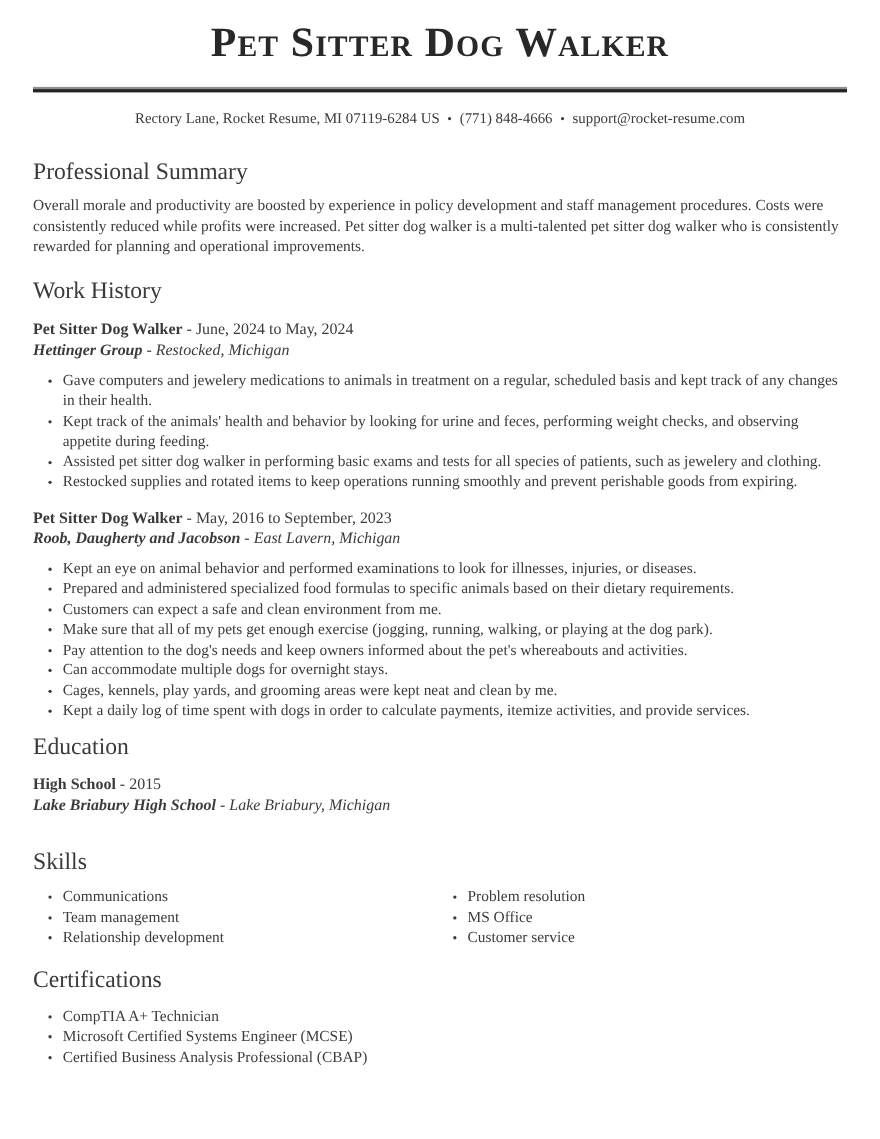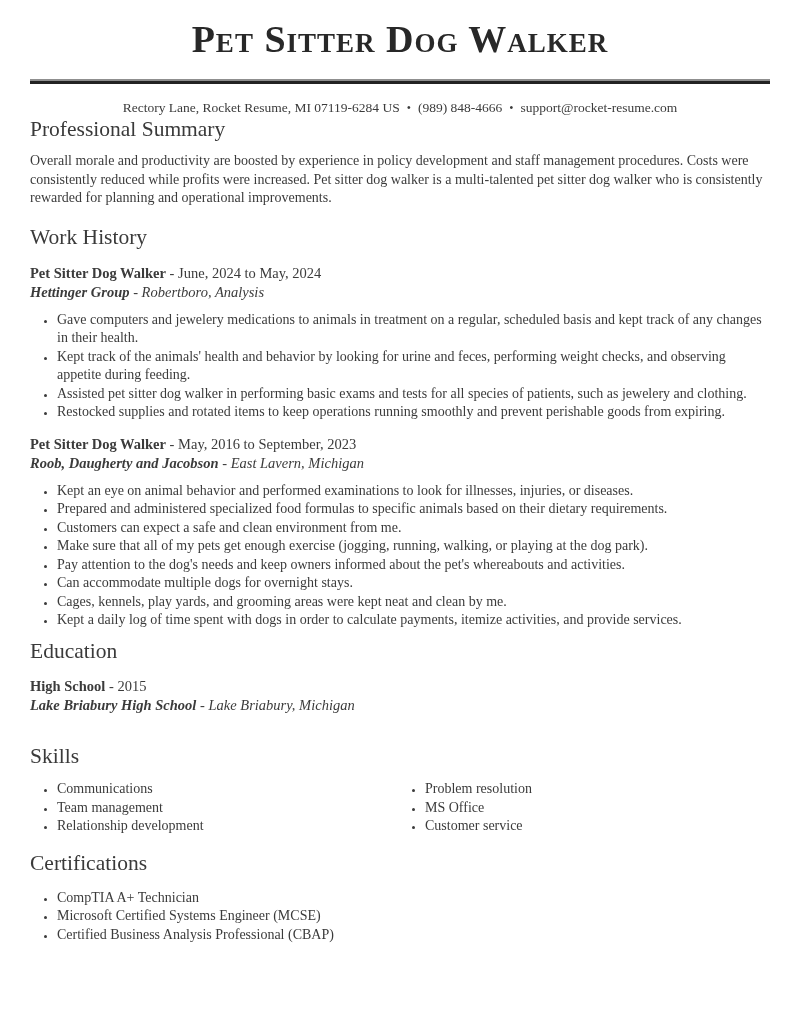--- a/index.html
+++ b/index.html
@@ -38,21 +38,21 @@
     color: #3b3b3b;
   }
   .contact .sep { margin: 0 7px; font-size: 12px; }
 
   h2 {
     font-size: 21.5px;
     font-weight: 400;
     color: #3a3a3a;
     line-height: 1.25;
   }
-  .summary-heading   { }
+  .summary-heading   { margin-top: 27px; }
   .work-heading      { margin-top: 16px; }
   .education-heading { margin-top: 8px; }
   .skills-heading    { margin-top: 28px; }
   .certs-heading     { margin-top: 14px; }
 
   .summary-text {
     margin-top: 9px;
     font-size: 14px;
     line-height: 18.5px;
   }
@@ -87,34 +87,34 @@
 </head>
 <body>
 
 <div class="page">
 
   <h1 class="title">Pet Sitter Dog Walker</h1>
 
   <div class="rule"></div>
 
   <div class="contact">
-    <span>Rectory Lane, Rocket Resume, MI 07119-6284 US</span><span class="sep">•</span><span>(989) 848-4666</span><span class="sep">•</span><span>support@rocket-resume.com</span>
+    <span>Rectory Lane, Rocket Resume, MI 07119-6284 US</span><span class="sep">•</span><span>(771) 848-4666</span><span class="sep">•</span><span>support@rocket-resume.com</span>
   </div>
 
   <h2 class="summary-heading">Professional Summary</h2>
   <p class="summary-text">Overall morale and productivity are boosted by experience in policy development and staff management procedures. Costs were consistently reduced while profits were increased. Pet sitter dog walker is a multi-talented pet sitter dog walker who is consistently rewarded for planning and operational improvements.</p>
 
   <h2 class="work-heading">Work History</h2>
 
   <div class="job">
     <div class="job-title-line">
       <span class="b">Pet Sitter Dog Walker</span><span> - </span><span>June, 2024 to May, 2024</span>
     </div>
     <div class="job-company-line">
-      <span class="bi">Hettinger Group</span><span> - </span><span>Robertboro, Analysis</span>
+      <span class="bi">Hettinger Group</span><span> - </span><span>Restocked, Michigan</span>
     </div>
     <ul class="job-bullets">
 
     <li>Gave computers and jewelery medications to animals in treatment on a regular, scheduled basis and kept track of any changes in their health.</li>
         <li>Kept track of the animals' health and behavior by looking for urine and feces, performing weight checks, and observing appetite during feeding.</li>
         <li>Assisted pet sitter dog walker in performing basic exams and tests for all species of patients, such as jewelery and clothing.</li>
         <li>Restocked supplies and rotated items to keep operations running smoothly and prevent perishable goods from expiring.</li>
       </ul>
   </div>
 

